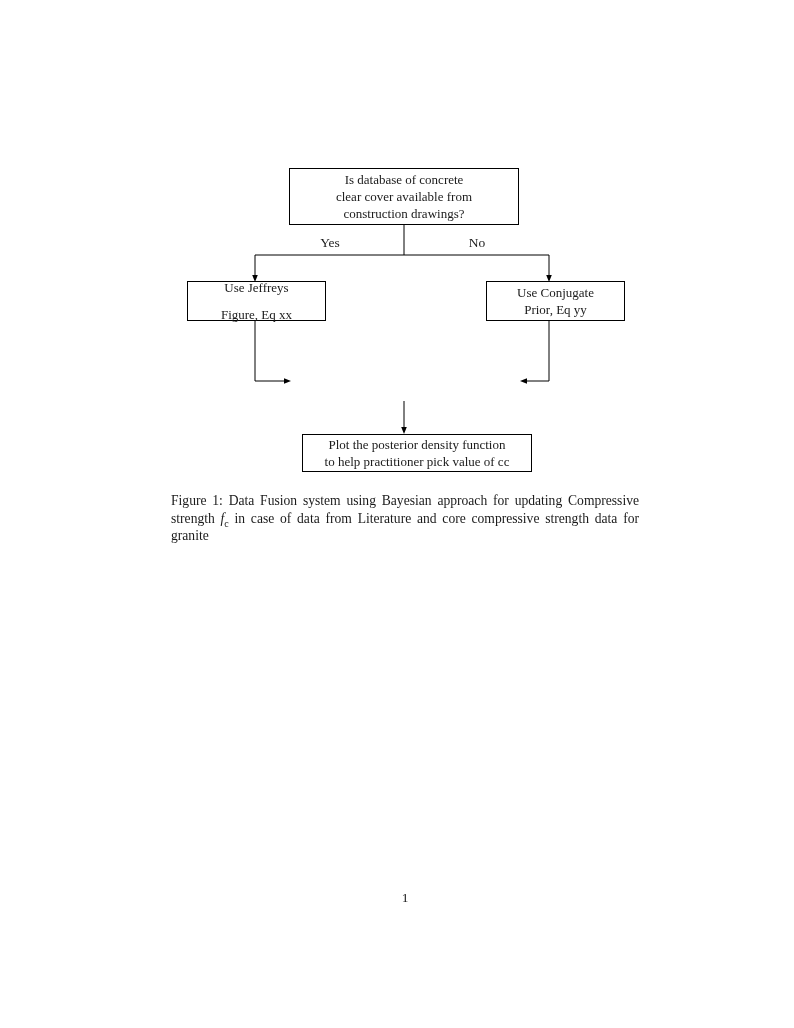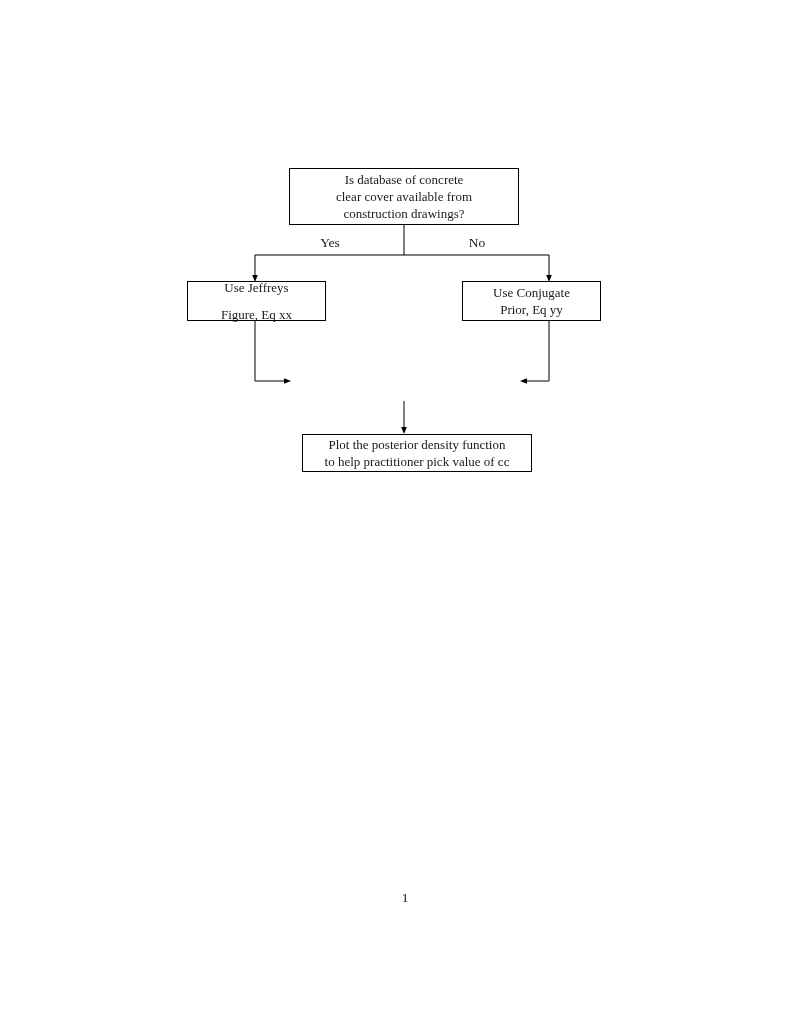--- a/index.html
+++ b/index.html
@@ -102,27 +102,30 @@
   </div>
 
   <div class="edge-label" style="left:322px; top:234px;">Yes</div>
   <div class="edge-label" style="left:469px; top:234px;">No</div>
 
   <div class="box" style="left:179px; top:281px; width:139px; height:40px;gap:10px;">
     <div>Use Jeffreys</div>
     <div>Figure, Eq xx</div>
   </div>
 
-  <div class="box" style="left:454px; top:281px; width:139px; height:40px;font-family:Liberation Serif, serif;">
+  <div class="box" style="left:478px; top:281px; width:139px; height:40px;font-family:Liberation Serif, serif;">
     <div>Use Conjugate</div>
     <div>Prior, Eq yy</div>
   </div>
 
 
   <div class="box" style="left:294px; top:434px; width:230px; height:38px;">
     <div>Plot the posterior density function</div>
     <div>to help practitioner pick value of cc</div>
   </div>
 
+  <p class="caption">
+    <span>Figure 1: Data Fusion system using Bayesian approach for updating Compressive strength </span><i>f</i><sub>c</sub><span> in case of data from Literature and core compressive strength data for granite</span>
+  </p>
 
   <div class="page-number">1</div>
 
 </div>
 
 </body></html>

